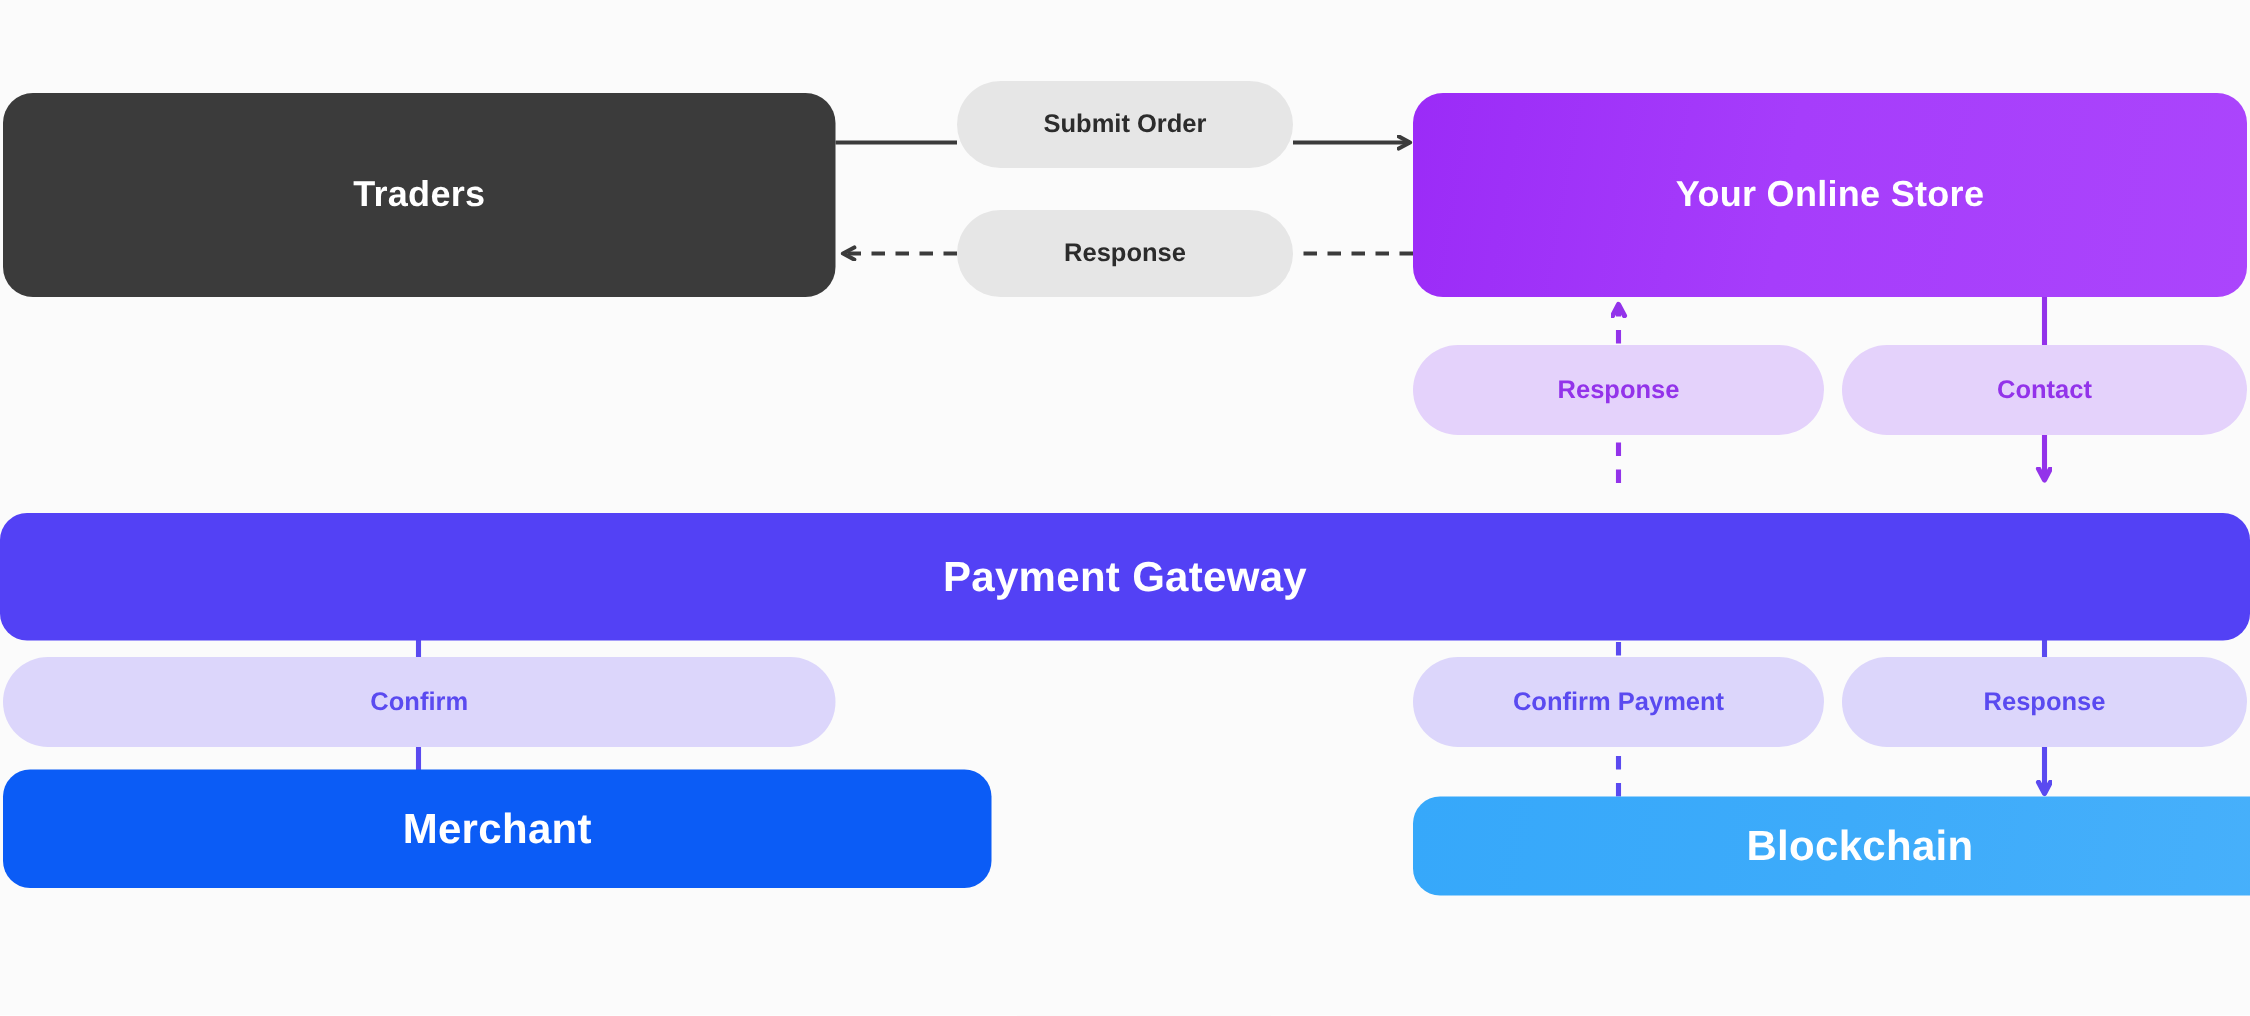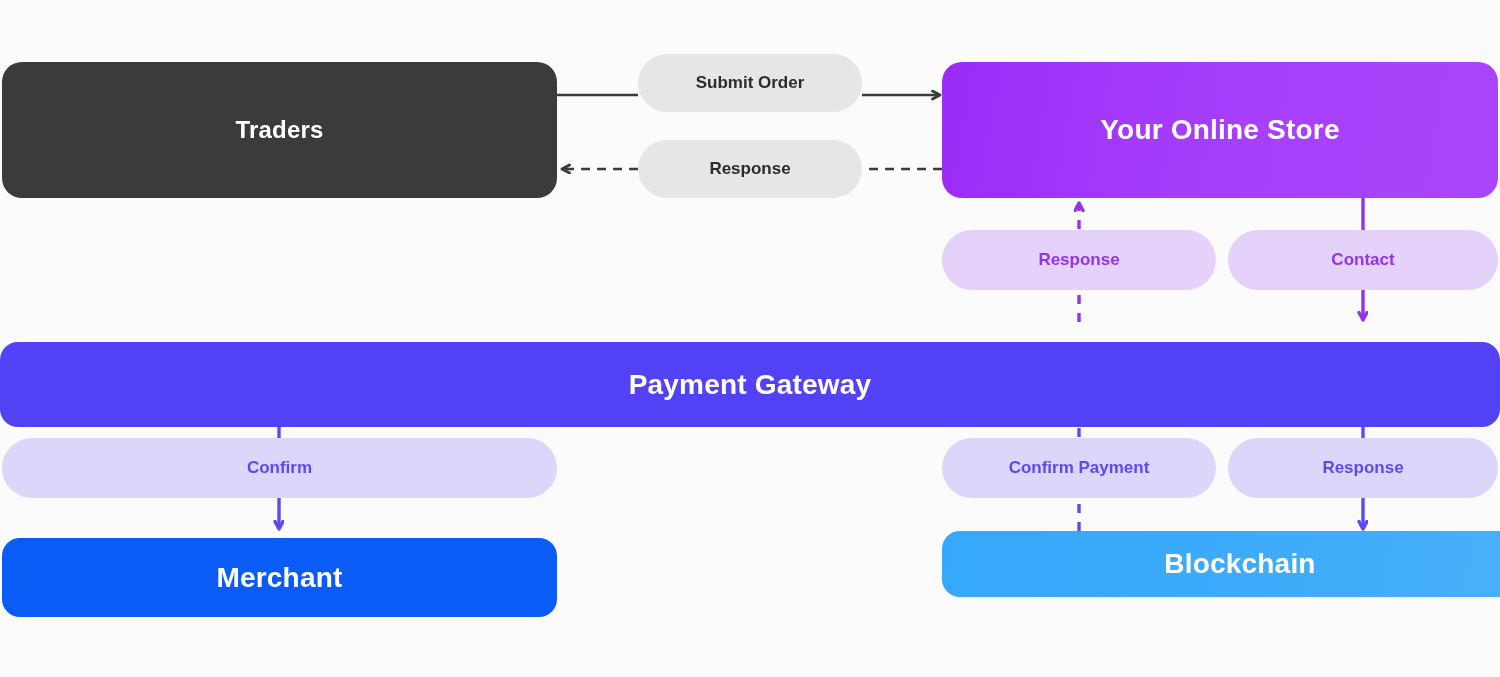--- a/index.html
+++ b/index.html
@@ -32,32 +32,32 @@
   }
   .node-traders {
     left: 2px; top: 62px; width: 555px; height: 136px;
     background: #3b3b3b;
     font-size: 24px;
     border-radius: 20px;
   }
   .node-store {
     left: 942px; top: 62px; width: 556px; height: 136px;
     background: linear-gradient(100deg, #9b2bf7 0%, #a63dfb 45%, #ab45fc 100%);
-    font-size: 28px;
+    font-size: 24px;
     border-radius: 20px;
   }
   .node-gateway {
     left: 0px; top: 322px; width: 1500px; height: 85px;
     background: #5341f5;
     font-size: 28px;
     border-radius: 18px;
     margin-top: 20px;
   }
   .node-merchant {
-    left: 2px; top: 538px; width: 555px; height: 79px;
+    left: 2px; top: 513px; width: 659px; height: 79px;
     background: #0b5cf6;
     font-size: 28px;
     border-radius: 18px;
   }
   .node-blockchain {
     left: 942px; top: 531px; width: 556px; height: 66px;
     background: linear-gradient(100deg, #36a8fa 0%, #3dabfa 50%, #47b0fb 100%);
     font-size: 28px;
     border-radius: 18px;
     padding-left: 20px;

